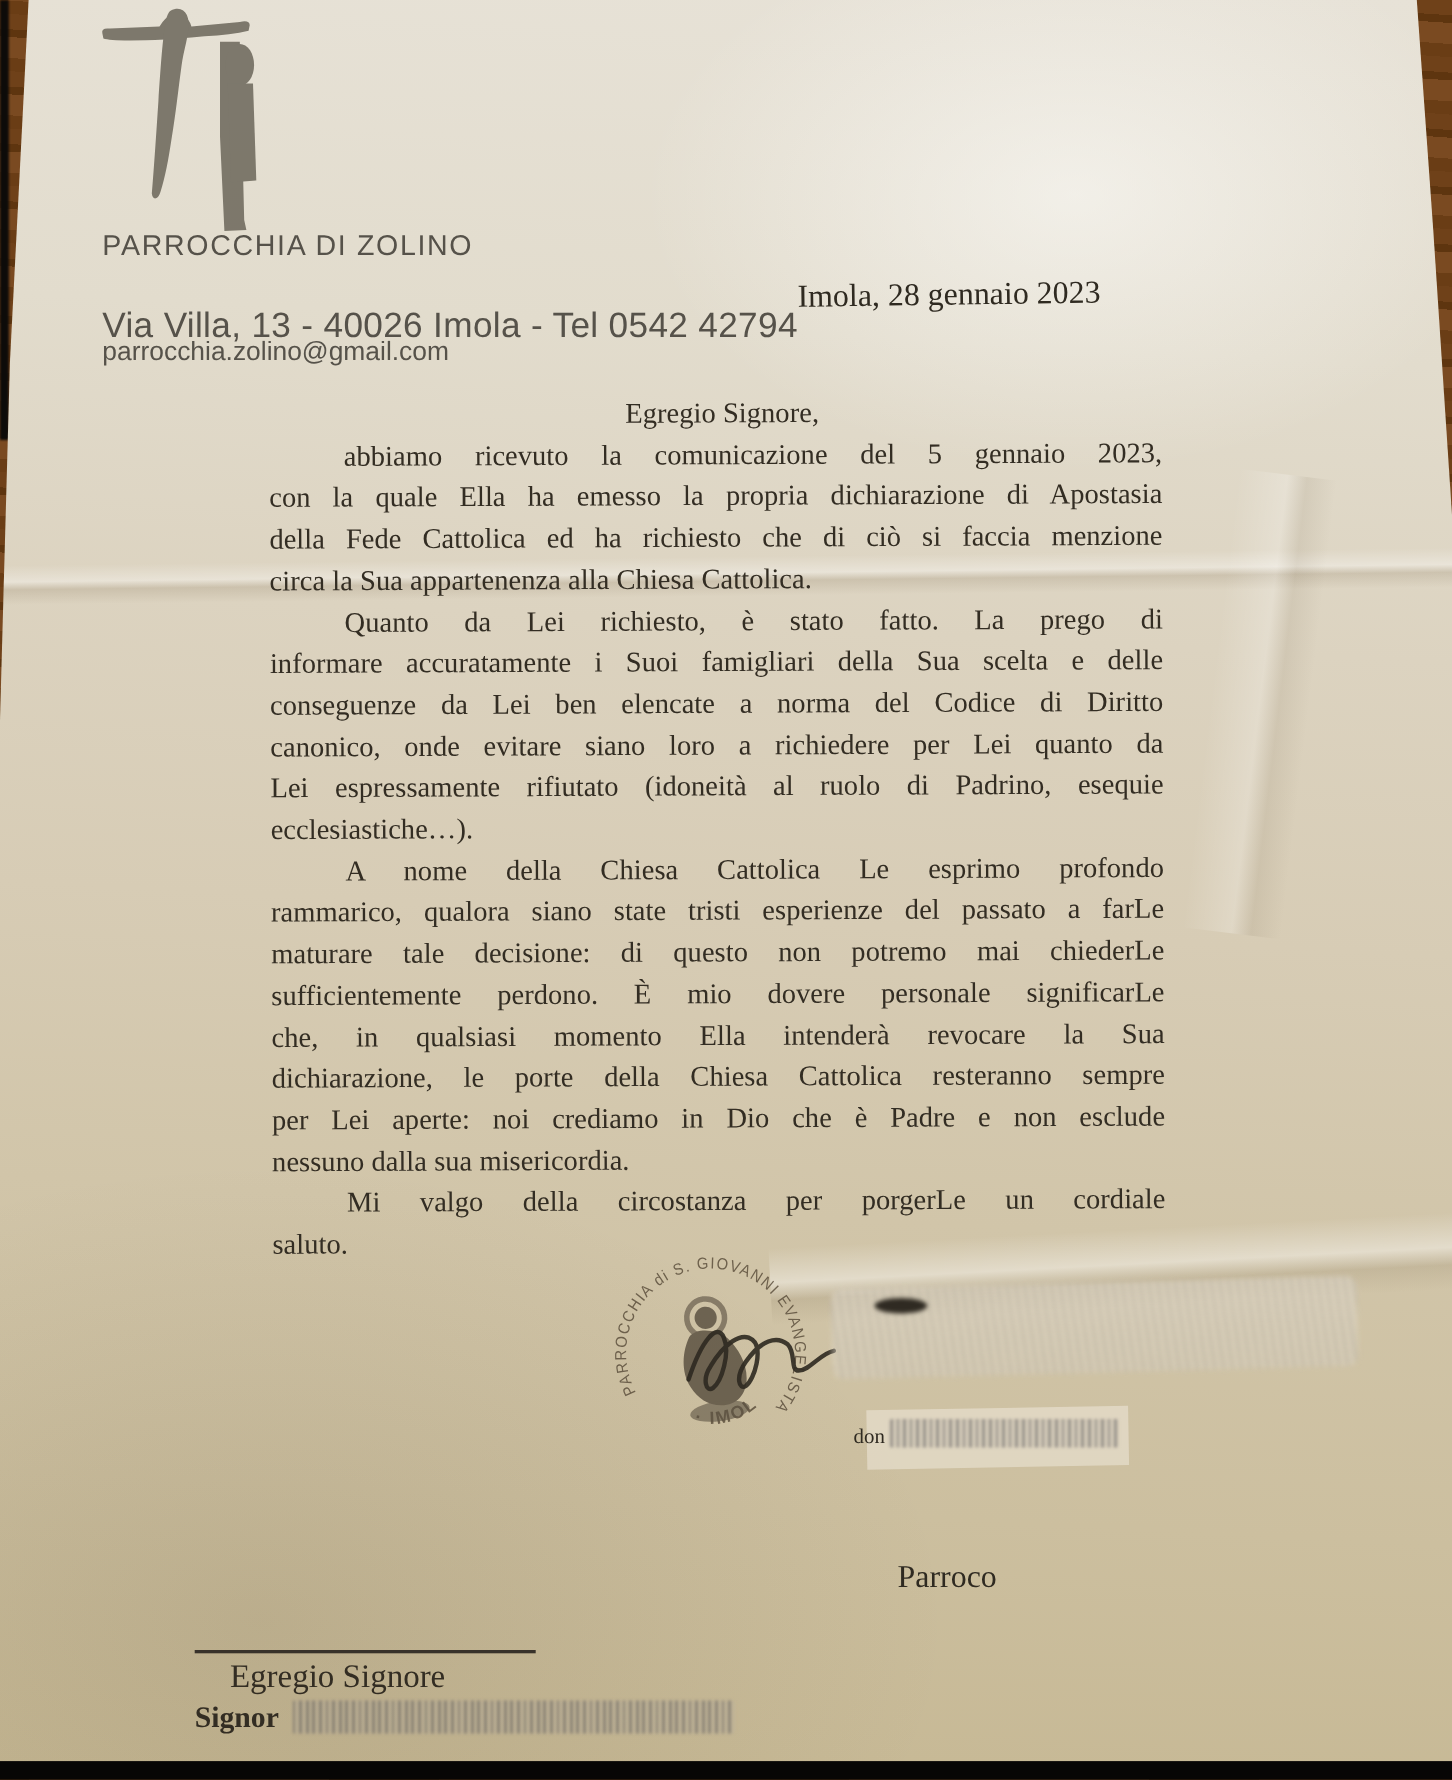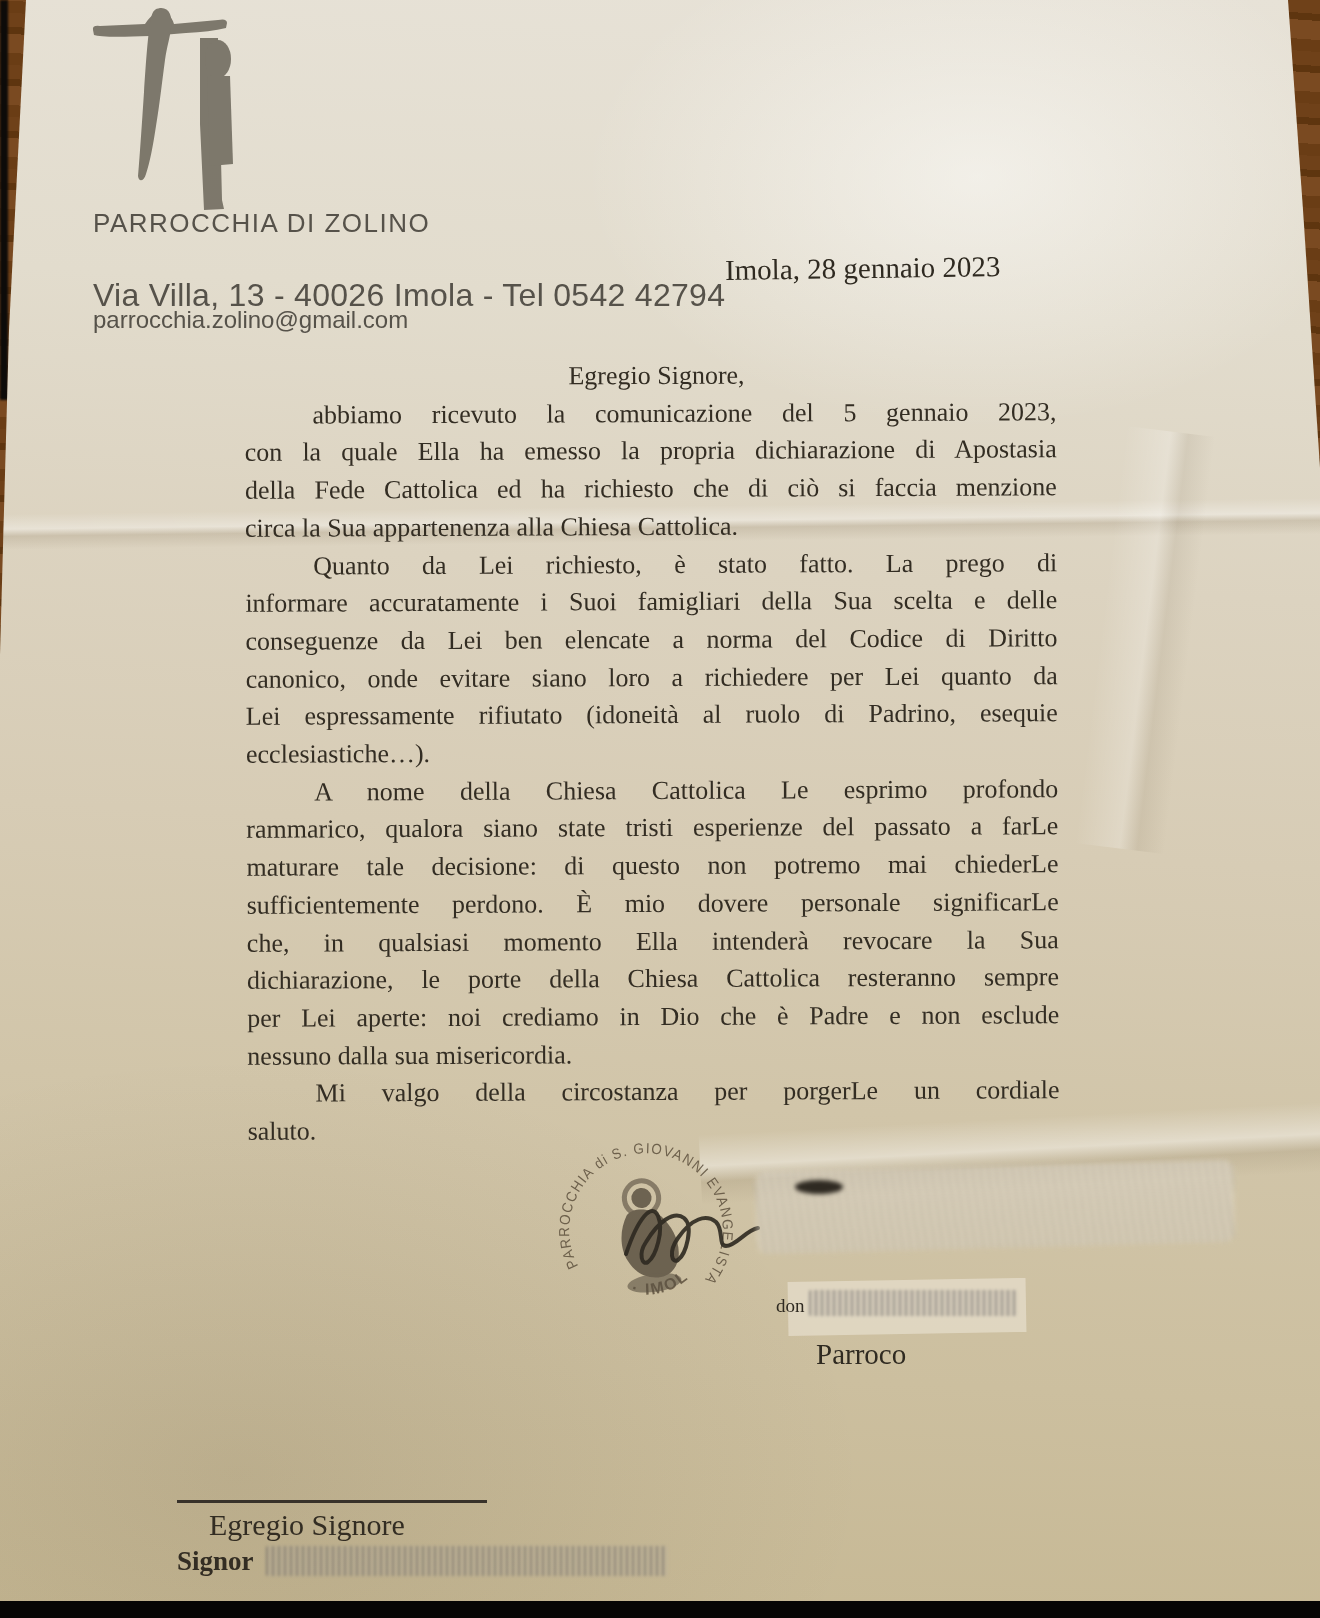--- a/index.html
+++ b/index.html
@@ -46,21 +46,21 @@
       repeating-linear-gradient(83deg,rgba(100,96,92,0.38) 0 2px,rgba(214,205,190,0.20) 2px 8px);
     filter:blur(2.5px);}
   .sig-blob{position:absolute;left:795px;top:1180px;width:48px;height:14px;background:#2f2a22;border-radius:50%;filter:blur(2px);}
 
   .don-patch{position:absolute;left:788px;top:1280px;width:238px;height:54px;background:rgba(238,232,218,0.55);transform:rotate(-1deg);}
   .don-line{position:absolute;left:744px;top:1290px;font-size:19px;color:#2f2a21;margin-left:32px;}
   .redact{display:inline-block;border-radius:2px;
     background:repeating-linear-gradient(90deg,rgba(86,84,90,0.50) 0 2.5px,rgba(182,174,160,0.28) 2.5px 6px);
     filter:blur(1.6px);}
   .don-redact{width:208px;height:26px;margin-left:4px;vertical-align:-4px;}
-  .parroco{position:absolute;left:816px;top:1338px;font-size:29px;color:#2f2a21;}
+  .parroco{position:absolute;left:816px;top:1418px;font-size:29px;color:#2f2a21;}
 
   .foot-rule{position:absolute;left:177px;top:1500px;width:310px;height:3px;background:#38322a;}
   .foot-l1{position:absolute;left:177px;top:1508px;font-size:30px;color:#332d23;margin-left:32px;}
   .foot-l2{position:absolute;left:177px;top:1546px;font-size:27px;font-weight:bold;color:#332d23;}
   .signor-redact{width:402px;height:30px;margin-left:12px;vertical-align:-6px;}
 </style>
 </head>
 <body>
 
 <div class="photo">

